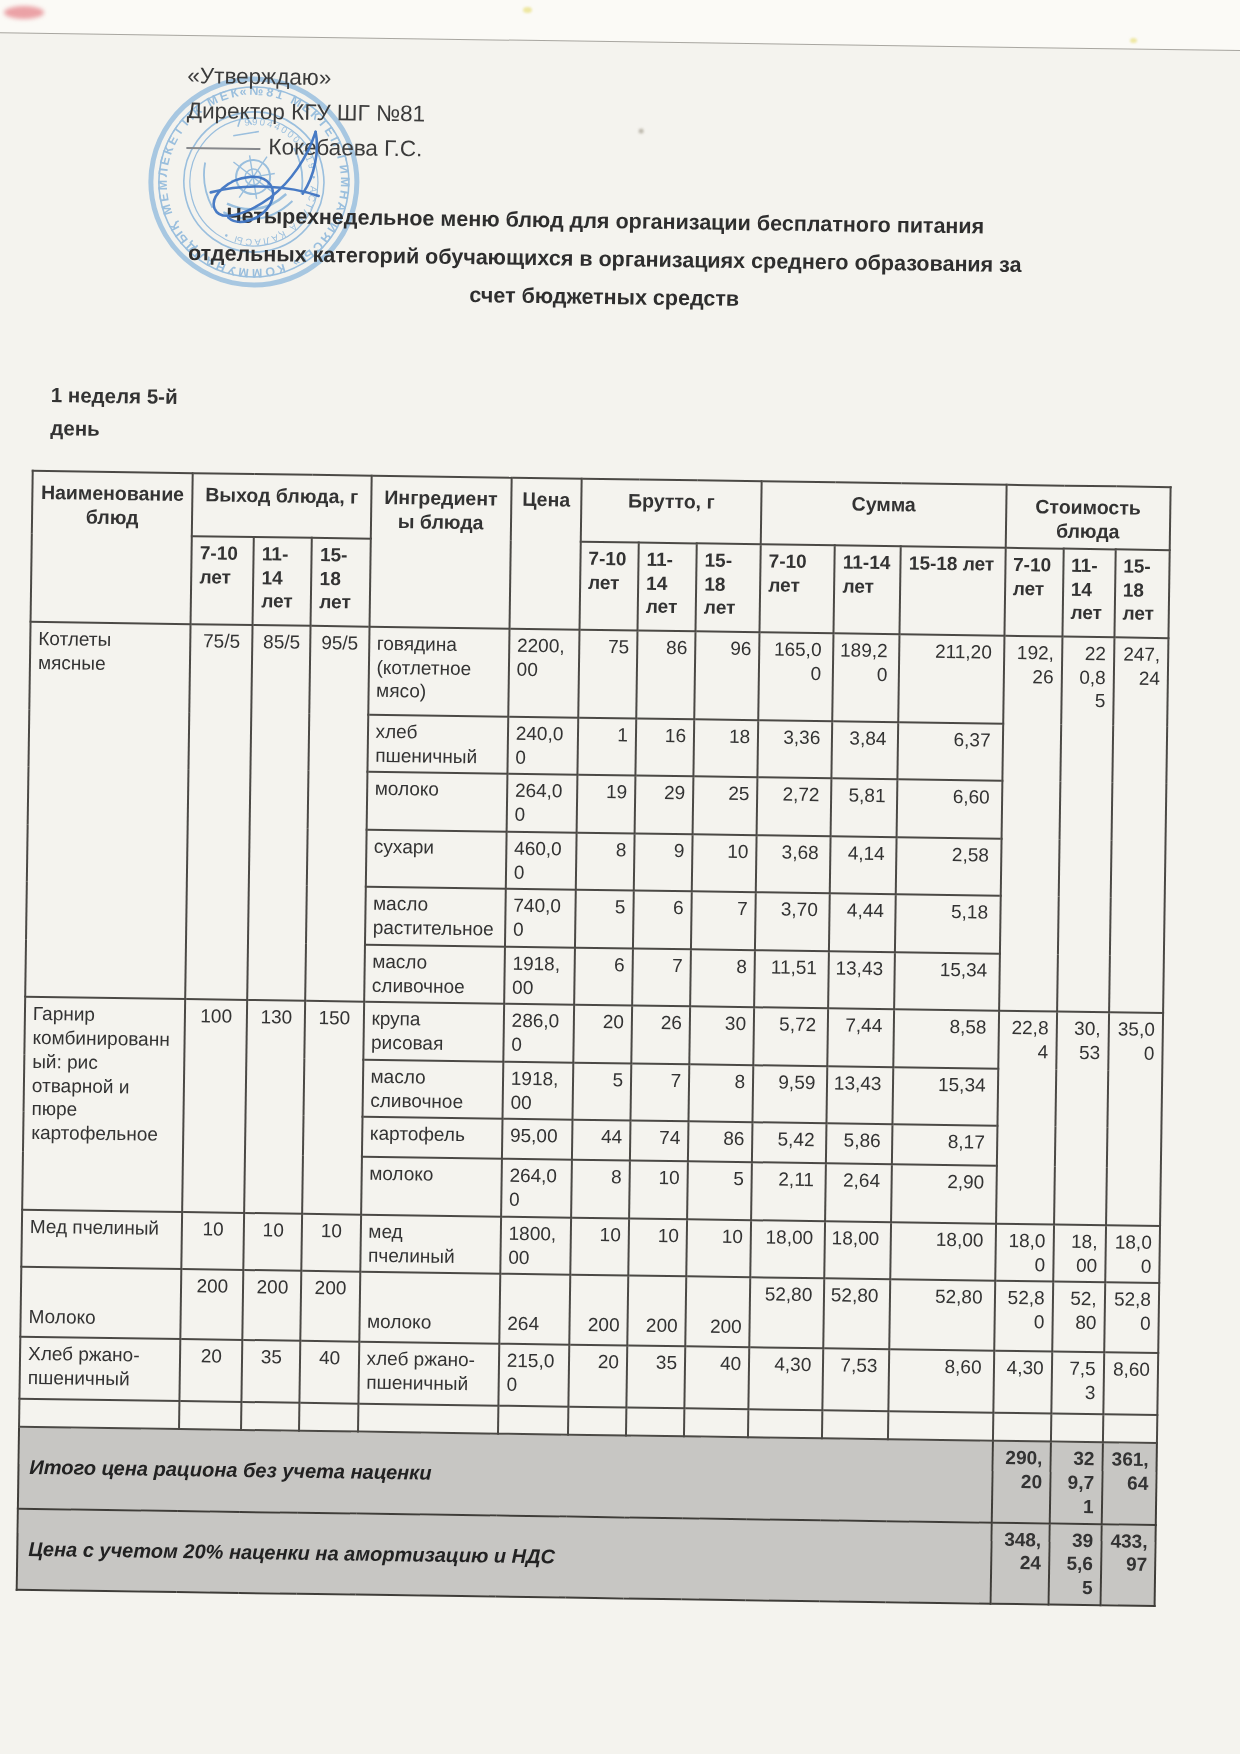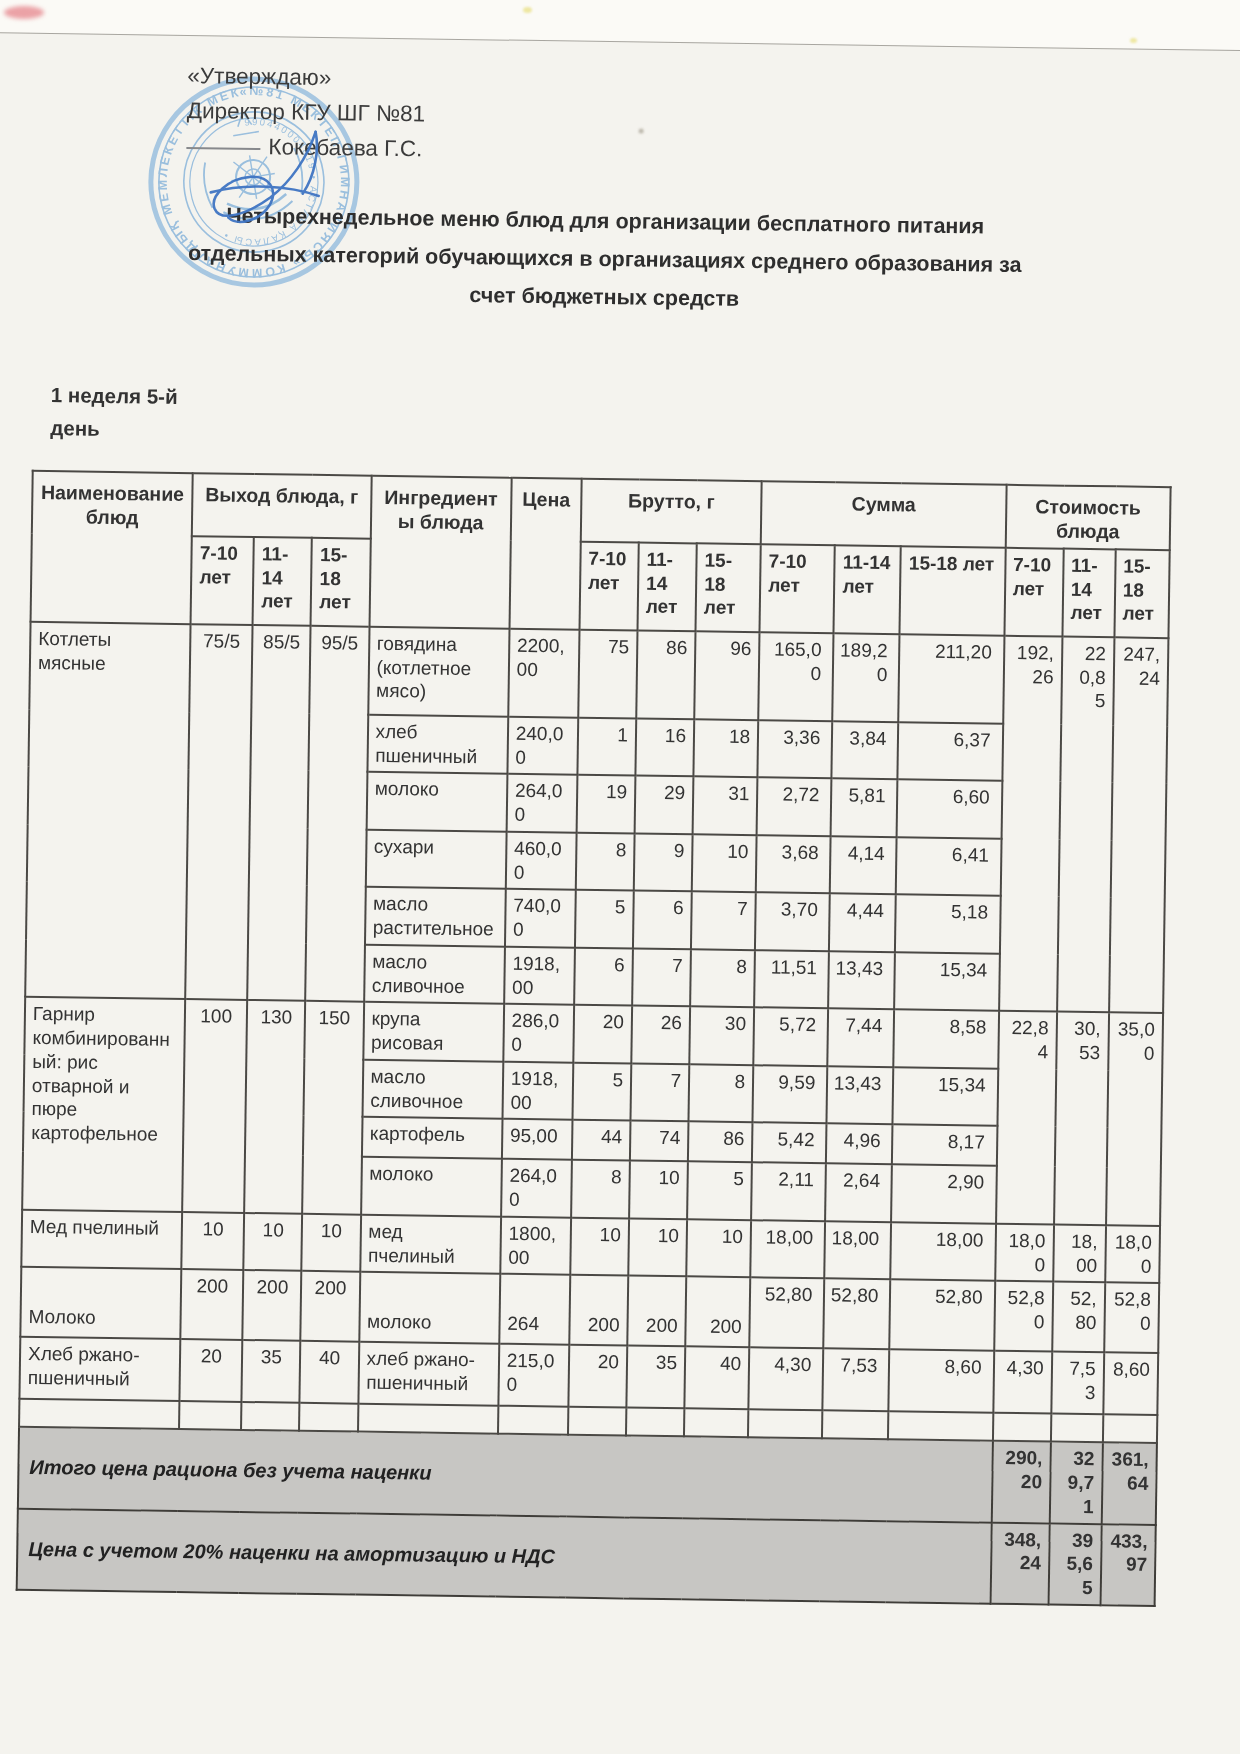--- a/index.html
+++ b/index.html
@@ -191,34 +191,34 @@
               <td class="num">18</td>
               <td class="num sum">3,36</td>
               <td class="num sum">3,84</td>
               <td class="num sum">6,37</td>
             </tr>
             <tr style="height: 52px;">
               <td class="ing">молоко</td>
               <td class="price">264,00</td>
               <td class="num">19</td>
               <td class="num">29</td>
-              <td class="num">31</td>
+              <td class="num">25</td>
               <td class="num sum">2,72</td>
               <td class="num sum">5,81</td>
               <td class="num sum">6,60</td>
             </tr>
             <tr style="height: 52px;">
               <td class="ing">сухари</td>
               <td class="price">460,00</td>
               <td class="num">8</td>
               <td class="num">9</td>
               <td class="num">10</td>
               <td class="num sum">3,68</td>
               <td class="num sum">4,14</td>
-              <td class="num sum">6,41</td>
+              <td class="num sum">2,58</td>
             </tr>
             <tr style="height: 52px;">
               <td class="ing">масло растительное</td>
               <td class="price">740,00</td>
               <td class="num">5</td>
               <td class="num">6</td>
               <td class="num">7</td>
               <td class="num sum">3,70</td>
               <td class="num sum">4,44</td>
               <td class="num sum">5,18</td>
@@ -260,21 +260,21 @@
               <td class="num sum">13,43</td>
               <td class="num sum">15,34</td>
             </tr>
             <tr style="height: 40px;">
               <td class="ing">картофель</td>
               <td class="price">95,00</td>
               <td class="num">44</td>
               <td class="num">74</td>
               <td class="num">86</td>
               <td class="num sum">5,42</td>
-              <td class="num sum">4,96</td>
+              <td class="num sum">5,86</td>
               <td class="num sum">8,17</td>
             </tr>
             <tr style="height: 46px;">
               <td class="ing">молоко</td>
               <td class="price">264,00</td>
               <td class="num">8</td>
               <td class="num">10</td>
               <td class="num">5</td>
               <td class="num sum">2,11</td>
               <td class="num sum">2,64</td>

